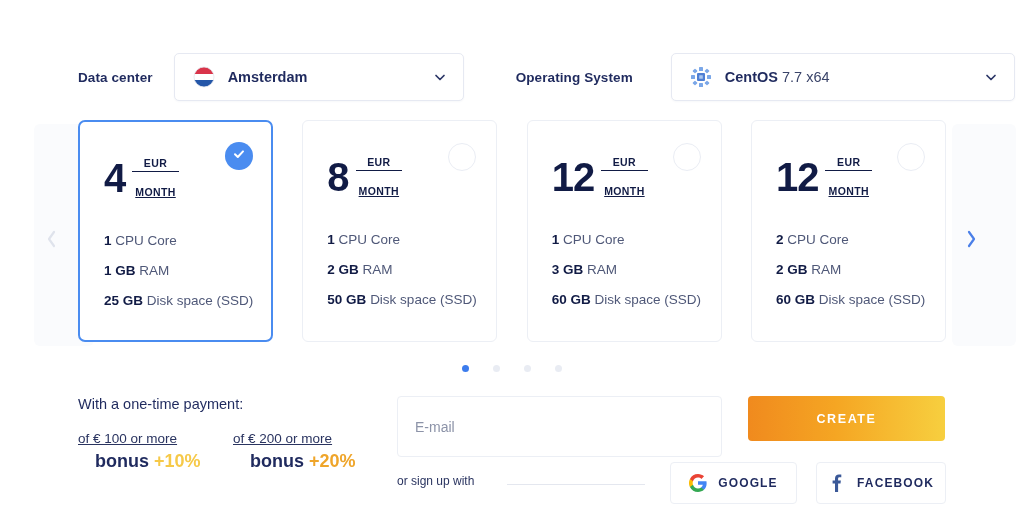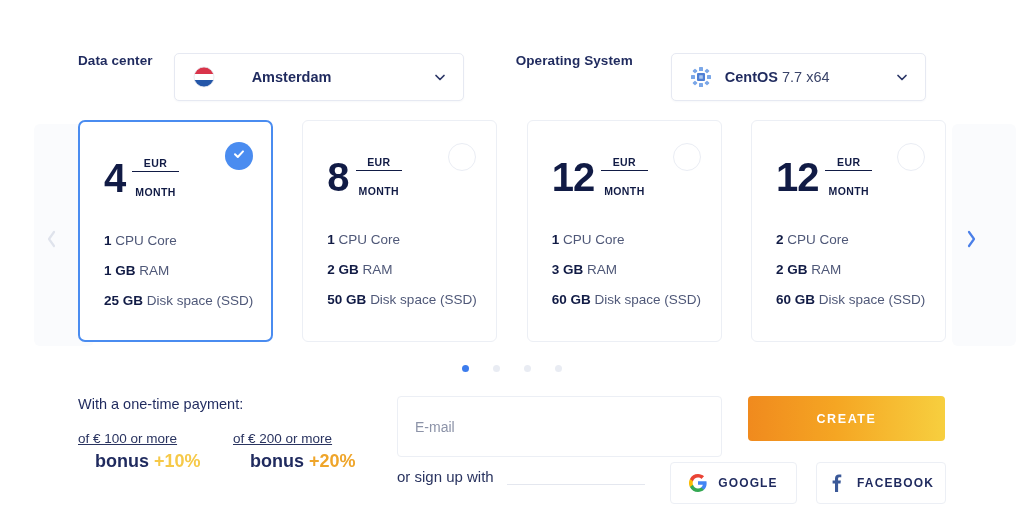--- a/index.html
+++ b/index.html
@@ -19,41 +19,41 @@
   
   .selectors {
     position: absolute;
     top: 53px;
     left: 78px;
     width: 868px;
     height: 48px;
     display: flex;
     align-items: center;
   }
-  .sel-group { display: flex; align-items: flex-start; }
+  .sel-group { display: flex; align-items: center; }
   .sel-label {
     font-size: 13.5px;
     font-weight: bold;
     color: #1f2a5e;
     letter-spacing: 0.1px;
     white-space: nowrap;
   }
   .select-box {
     margin-left: 21px;
     height: 48px;
     border: 1px solid #e6e9f2;
     border-radius: 5px;
     background: #fff;
     display: flex;
     align-items: center;
     padding: 0 16px 0 18px;
     box-shadow: 0 1px 2px rgba(30,45,110,0.035);
   }
-  .select-box.dc { width: 290px; gap: 24px; }
-  .select-box.os { width: 255px; margin-left: 38px; }
+  .select-box.dc { width: 290px; }
+  .select-box.os { width: 344px; margin-left: 38px; }
   .sel-icon { width: 22px; height: 22px; flex: 0 0 22px; margin-right: 13px; }
   .sel-value { font-size: 14.5px; color: #1f2a5e; flex: 1; white-space: nowrap; }
   .sel-value b { font-weight: bold; }
   .sel-value .ver { font-weight: normal; color: #3a4469; }
   .chev { width: 14px; height: 14px; flex: 0 0 14px; color: #2a3566; }
 
   .os-gap { margin-left: 52px; }
 
   
   .carousel {
@@ -144,21 +144,21 @@
   .price-unit {
     margin-left: 7px;
     text-align: center;
     font-size: 10.5px;
     font-weight: bold;
     color: #111b45;
     letter-spacing: 0.4px;
     line-height: 1.35;
   }
   .price-unit .top { display: block; padding: 0 3px 1px; border-bottom: 1.5px solid #111b45; }
-  .price-unit .bot { display: block; padding: 13px 3px 0; }
+  .price-unit .bot { display: block; padding: 13px 3px 0; text-decoration: underline; }
 
   .specs { margin-top: 34px; }
   .spec {
     font-size: 13.5px;
     color: #4f5878;
     margin-bottom: 15px;
     white-space: nowrap;
   }
   .spec b { color: #111b45; font-weight: bold; }
 
@@ -217,22 +217,22 @@
     font-size: 12.5px;
     font-weight: bold;
     letter-spacing: 1.6px;
     cursor: pointer;
   }
 
   .signup-row { position: absolute; left: 397px; top: 72px; width: 550px; height: 42px; }
   .signup-text {
     position: absolute;
     left: 0;
-    top: 6px;
-    font-size: 15px;
+    top: 12px;
+    font-size: 12px;
     color: #2a3460;
     white-space: nowrap;
     text-align: center;
   }
   .signup-line {
     position: absolute;
     left: 110px;
     top: 22px;
     width: 138px;
     height: 1px;

